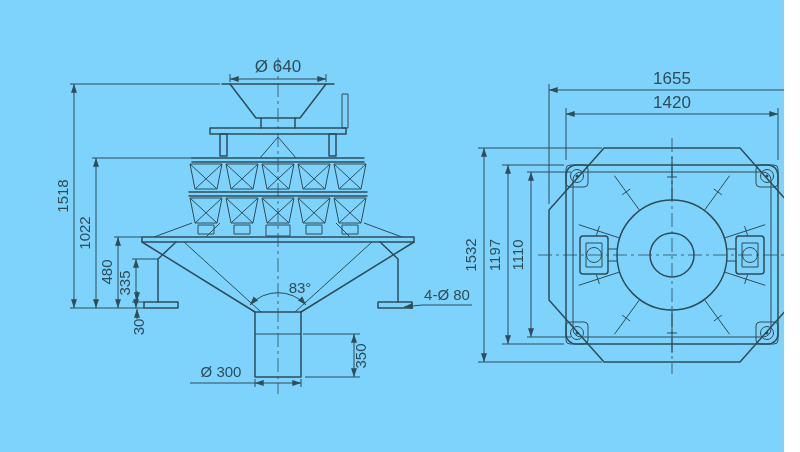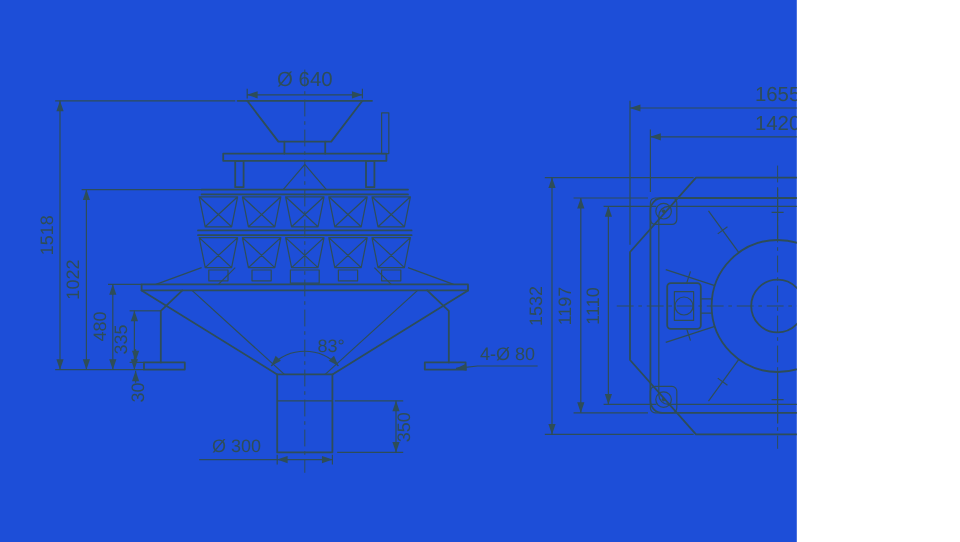--- a/index.html
+++ b/index.html
@@ -1,16 +1,16 @@
 <!DOCTYPE html>
 <html><head>
 <meta charset="utf-8">
 <style>
   html,body{margin:0;padding:0;background:#ffffff;}
-  .page{width:664px;height:452px;background:#1d4ed8;position:relative;overflow:hidden;}
+  .page{width:760px;height:452px;background:#7dd3fc;position:relative;overflow:hidden;padding-left:24px;}
   svg{display:block;}
   .obj{stroke:#2e4d58;fill:none;stroke-width:1.5;stroke-linejoin:round;stroke-linecap:round;}
   .thin{stroke:#2e4d58;fill:none;stroke-width:1;stroke-linejoin:round;}
   .dim{stroke:#2e4d58;fill:none;stroke-width:1;}
   .cl{stroke:#2e4d58;fill:none;stroke-width:0.8;stroke-dasharray:14 4 3 4;}
   .dot{fill:#2e4d58;stroke:none;}
   .lbl{fill:#2e4d58;font-family:"Liberation Sans",sans-serif;font-size:15px;}
   .lbl-lg{font-size:17px;}
   text{user-select:none;}
 </style>

